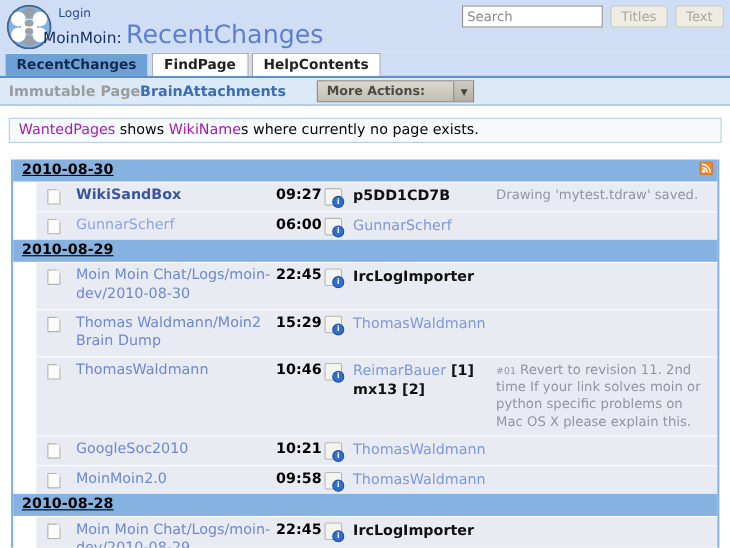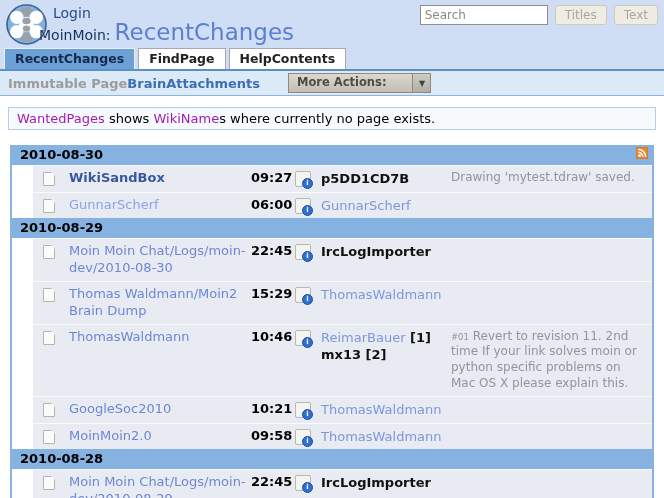--- a/index.html
+++ b/index.html
@@ -2,21 +2,21 @@
 <html><head>
 <meta charset="utf-8">
 <style>
   html,body{margin:0;padding:0;width:664px;height:498px;overflow:hidden;
     background:#fff;font-family:"DejaVu Sans","Liberation Sans",sans-serif;}
   a{text-decoration:none;cursor:pointer;}
 
   
   .header{position:relative;height:48px;background:#cfdef4;}
   .logo{position:absolute;left:6px;top:4px;width:41px;height:41px;}
-  .login{position:absolute;left:53px;top:5px;font-size:14px;color:#2a4a8a;}
+  .login{position:absolute;left:53px;top:5px;font-size:11px;color:#2a4a8a;}
   .titleline{position:absolute;left:39px;top:19px;white-space:nowrap;}
   .sitename{font-size:14px;color:#16305e;}
   .pagetitle{font-size:23px;color:#5c7fcf;margin-left:4px;}
   .searchbar{position:absolute;top:5px;right:6px;display:flex;gap:7px;align-items:center;}
   .searchinput{width:118px;height:16px;border:1px solid #8f8f8f;font-size:12px;
     padding:1px 4px;color:#555;font-family:inherit;background:#fff;}
   .searchinput::placeholder{color:#8a8a84;opacity:1;}
   .sbtn{background:#efece4;border:1px solid #cdc9bd;border-radius:3px;color:#aba79d;
     font-size:12px;padding:2px 9px;font-family:inherit;}
 
@@ -40,21 +40,21 @@
     justify-content:center;font-size:8px;color:#444;}
 
   
   .message{margin:11px 8px 15px;border:1px solid #b5cde8;background:#f7fafd;
     padding:3px 8px;font-size:13px;color:#000;}
   .mlink{color:#a21caf;}
 
   
   .table{margin:0 10px;border-left:2px solid #85b2e1;border-right:2px solid #85b2e1;}
   .date-header{position:relative;background:#85b2e1;padding:2px 8px 3px;
-    font-size:13px;font-weight:bold;color:#000;}
+    font-size:13px;font-weight:bold;color:#000;text-decoration:underline;}
   .rss{position:absolute;right:4px;top:2px;line-height:0;}
   .row{display:grid;grid-template-columns:24px 178px 40px 22px 126px 1fr;
     column-gap:4px;background:#e9ebf2;padding:4px 4px 4px 8px;
     border-top:1px solid #fafbfd;font-size:13px;align-items:start;margin-left:21px;}
   .row > *{align-self:start;}
   .pageicon{display:inline-block;width:10px;height:12px;background:#fbfbf9;
     border:1px solid #b4b4ac;border-radius:1px;position:relative;margin:2px 0 0 2px;}
   .pageicon::after{content:"";position:absolute;top:-1px;right:-1px;width:0;height:0;
     border-left:4px solid transparent;border-top:4px solid #e9ebf2;}
   .page-link{line-height:1.3;display:inline-block;}

